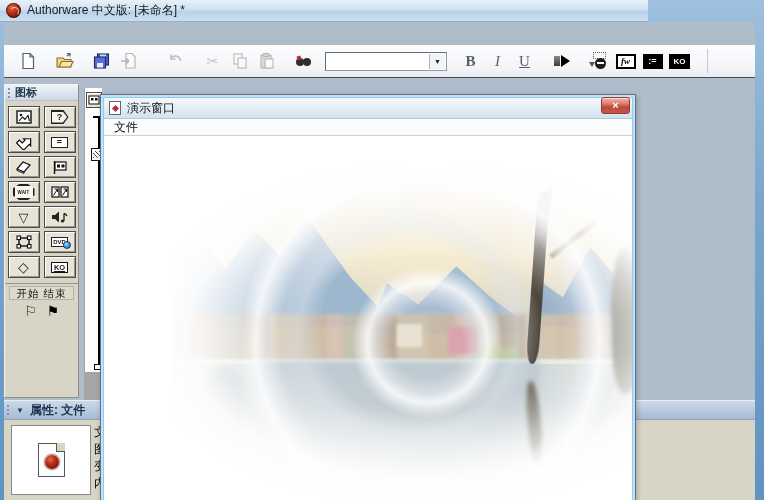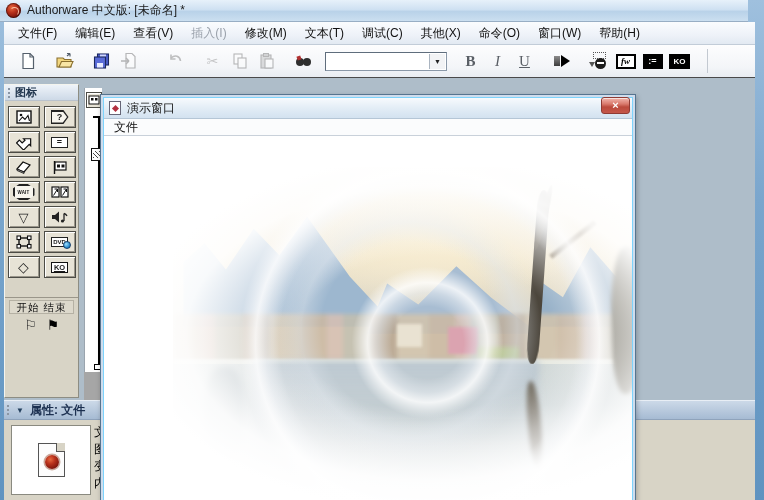--- a/index.html
+++ b/index.html
@@ -1,21 +1,21 @@
 <!DOCTYPE html>
 <html><head>
 <meta charset="utf-8">
 <style>
   * { margin:0; padding:0; box-sizing:border-box; }
   html,body { width:764px; height:500px; overflow:hidden; }
   body { font-family:"Liberation Sans","DejaVu Sans",sans-serif; font-size:12px; color:#111;
          background:linear-gradient(180deg,#9fc0de 0%,#7aa6cd 40%,#5f93c0 100%); position:relative; }
 
   
-  #titlebar { position:absolute; left:0; top:0; width:748px; height:22px;
+  #titlebar { position:absolute; left:0; top:0; width:648px; height:22px;
     background:linear-gradient(180deg,#e7f1fa 0%,#cfe1f2 45%,#b9d2e9 55%,#cbdff0 100%);
     border-bottom:1px solid #98aec4; display:flex; align-items:center; padding-left:6px; }
   #app-icon { width:15px; height:15px; border-radius:50%;
     background:radial-gradient(circle at 38% 32%, #e86a40 0%, #b9321c 35%, #7d150c 70%, #4f0b06 100%);
     box-shadow:inset 0 0 0 1px rgba(0,0,0,.4); position:relative; flex:0 0 auto; }
   #app-icon::after { content:""; position:absolute; left:4px; top:4px; width:7px; height:7px;
     border:1.5px solid rgba(255,210,180,.9); border-left-color:transparent; border-bottom-color:transparent; border-radius:50%; }
   #win-title { margin-left:6px; color:#1b1b1b; font-size:12px; }
 
   #client { position:absolute; left:4px; top:22px; width:751px; height:478px; background:#aebdc9; }
@@ -84,21 +84,21 @@
     display:flex; align-items:center; justify-content:center;
     clip-path:polygon(30% 0,70% 0,100% 30%,100% 70%,70% 100%,30% 100%,0 70%,0 30%);
     box-shadow:inset 0 0 0 2px #222; }
   .g-dvd { font-size:6px; font-weight:bold; border:1px solid #222; background:#fff; padding:1px 1px; position:relative; }
   .g-dvd i { position:absolute; right:-4px; bottom:-3px; width:8px; height:8px; border-radius:50%;
     background:radial-gradient(circle at 35% 35%, #9fe0ff, #2f8fd0 60%, #1b5fa0); border:1px solid #14406e; }
   .g-ko { font-size:7.5px; font-weight:bold; border:1.5px solid #111; background:#fff; padding:0 2px; text-decoration:underline; }
   .g-tri { font-size:13px; line-height:1; color:#222; }
   .g-dia { font-size:14px; line-height:1; color:#222; }
 
-  #flag-sec { border-top:1px solid #9a968a; margin-top:16px; padding-top:2px; text-align:center; }
+  #flag-sec { border-top:1px solid #9a968a; margin-top:2px; padding-top:2px; text-align:center; }
   #flag-labels { font-size:10.5px; color:#111; letter-spacing:1px; border:1px solid #b5b1a4; background:#ddd9cc;
     margin:0 4px; height:14px; line-height:13px; }
   #flag-row { display:flex; justify-content:center; gap:10px; font-size:14px; padding:3px 0 2px; }
   #flag-start { color:#333; } #flag-end { color:#000; }
 
   #color-sec { border-top:1px solid #9a968a; margin-top:1px; }
   #colors-title { text-align:center; font-size:10.5px; color:#111; padding:2px 0; }
   #icon-color-grid { width:62px; margin:0 auto; display:grid; grid-template-columns:repeat(4,15px); grid-auto-rows:12px;
     border:1px solid #6e6a60; background:#6e6a60; gap:1px; }
   .swatch { width:15px; height:12px; }
@@ -201,33 +201,20 @@
 
 <div id="app">
 
   <div id="titlebar">
     <span id="app-icon"></span>
     <span id="win-title">Authorware 中文版: [未命名] *</span>
   </div>
 
   <div id="client">
 
-    <div id="menubar">
-      <span class="menu-item">文件(F)</span>
-      <span class="menu-item">编辑(E)</span>
-      <span class="menu-item">查看(V)</span>
-      <span class="menu-item disabled">插入(I)</span>
-      <span class="menu-item">修改(M)</span>
-      <span class="menu-item">文本(T)</span>
-      <span class="menu-item">调试(C)</span>
-      <span class="menu-item">其他(X)</span>
-      <span class="menu-item">命令(O)</span>
-      <span class="menu-item">窗口(W)</span>
-      <span class="menu-item">帮助(H)</span>
-    </div>
 
     <div id="toolbar">
       <div class="tsep"></div>
       <div class="tbtn">
         <svg width="18" height="18" viewBox="0 0 18 18">
           <path d="M4 1.5 H11 L14.5 5 V16.5 H4 Z" fill="#fff" stroke="#55606c" stroke-width="1.2"></path>
           <path d="M11 1.5 V5 H14.5" fill="none" stroke="#55606c" stroke-width="1.2"></path>
         </svg>
       </div>
       <div class="tsep"></div>

